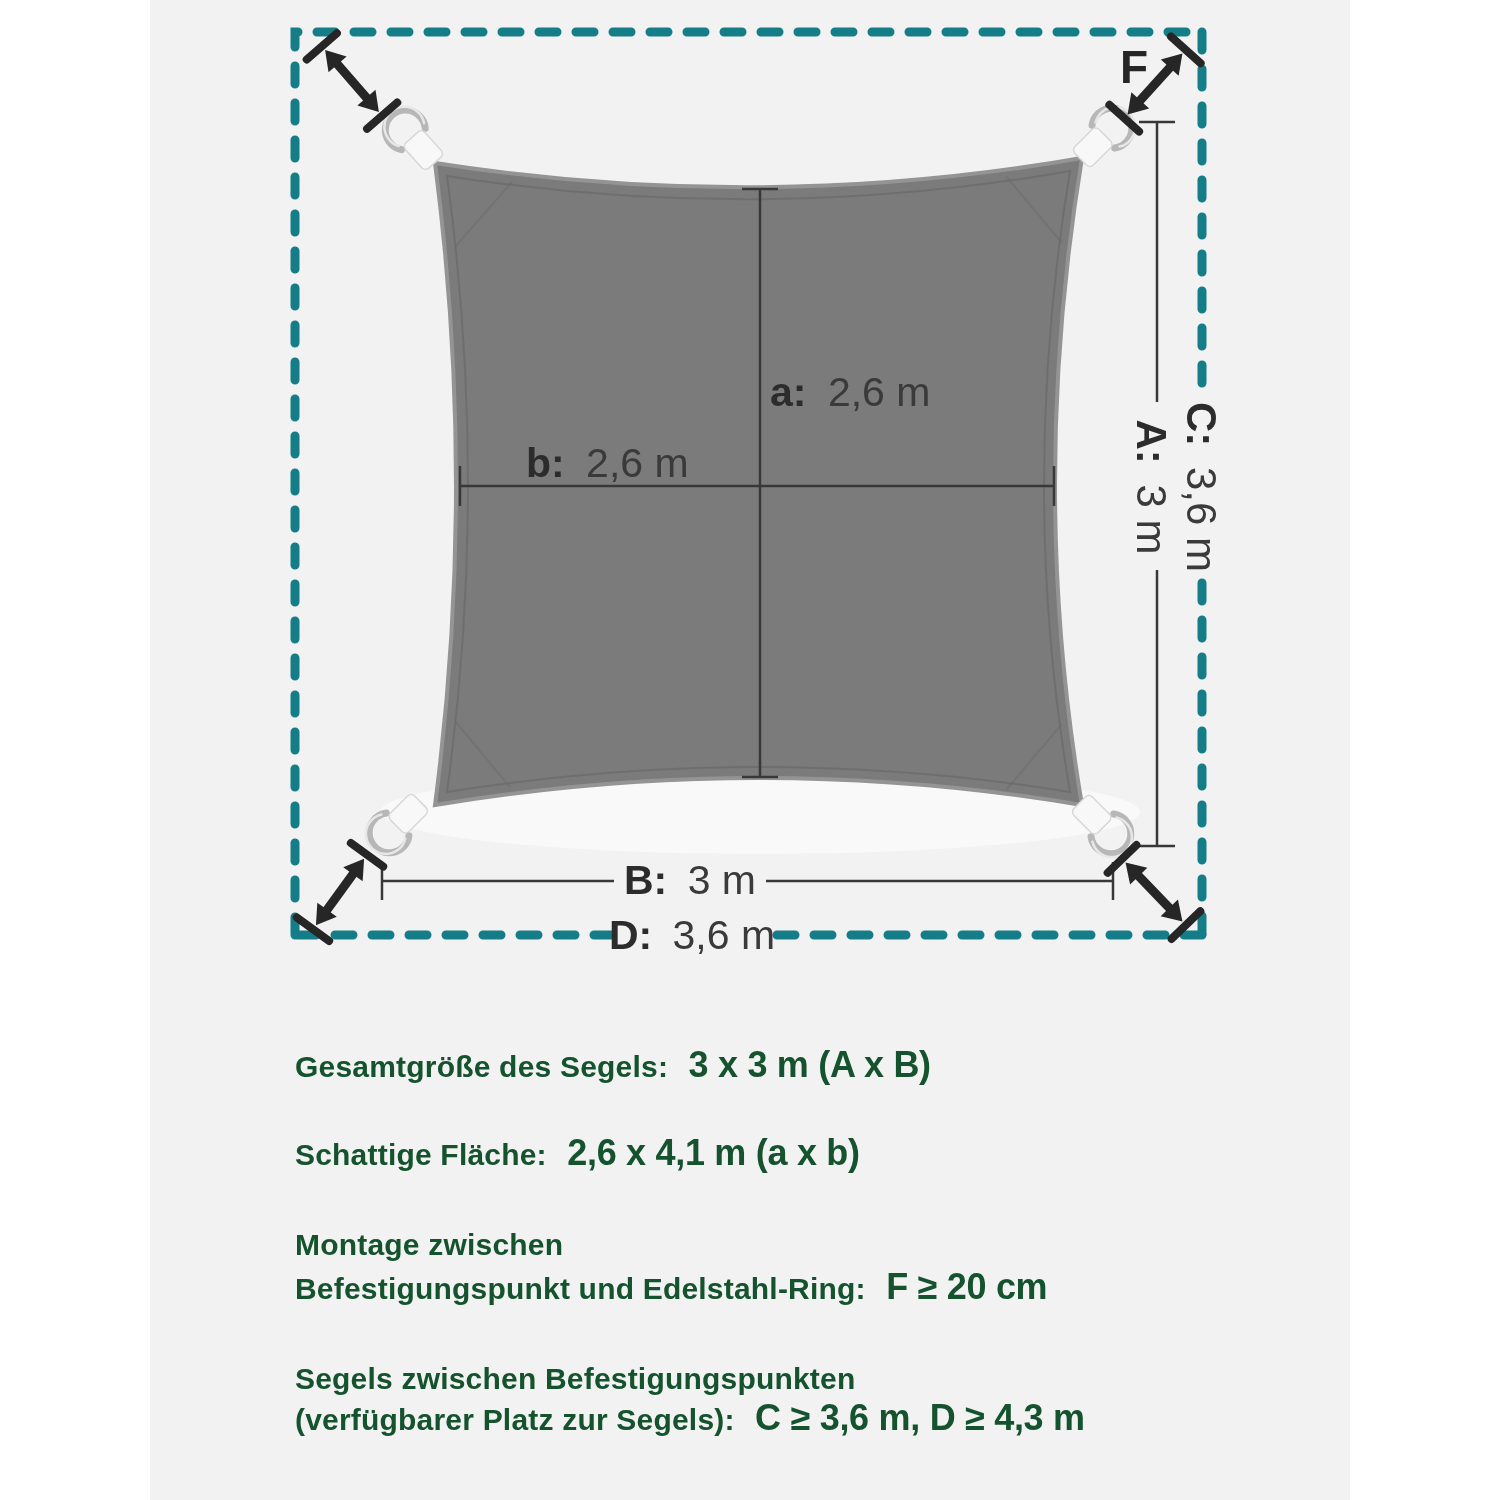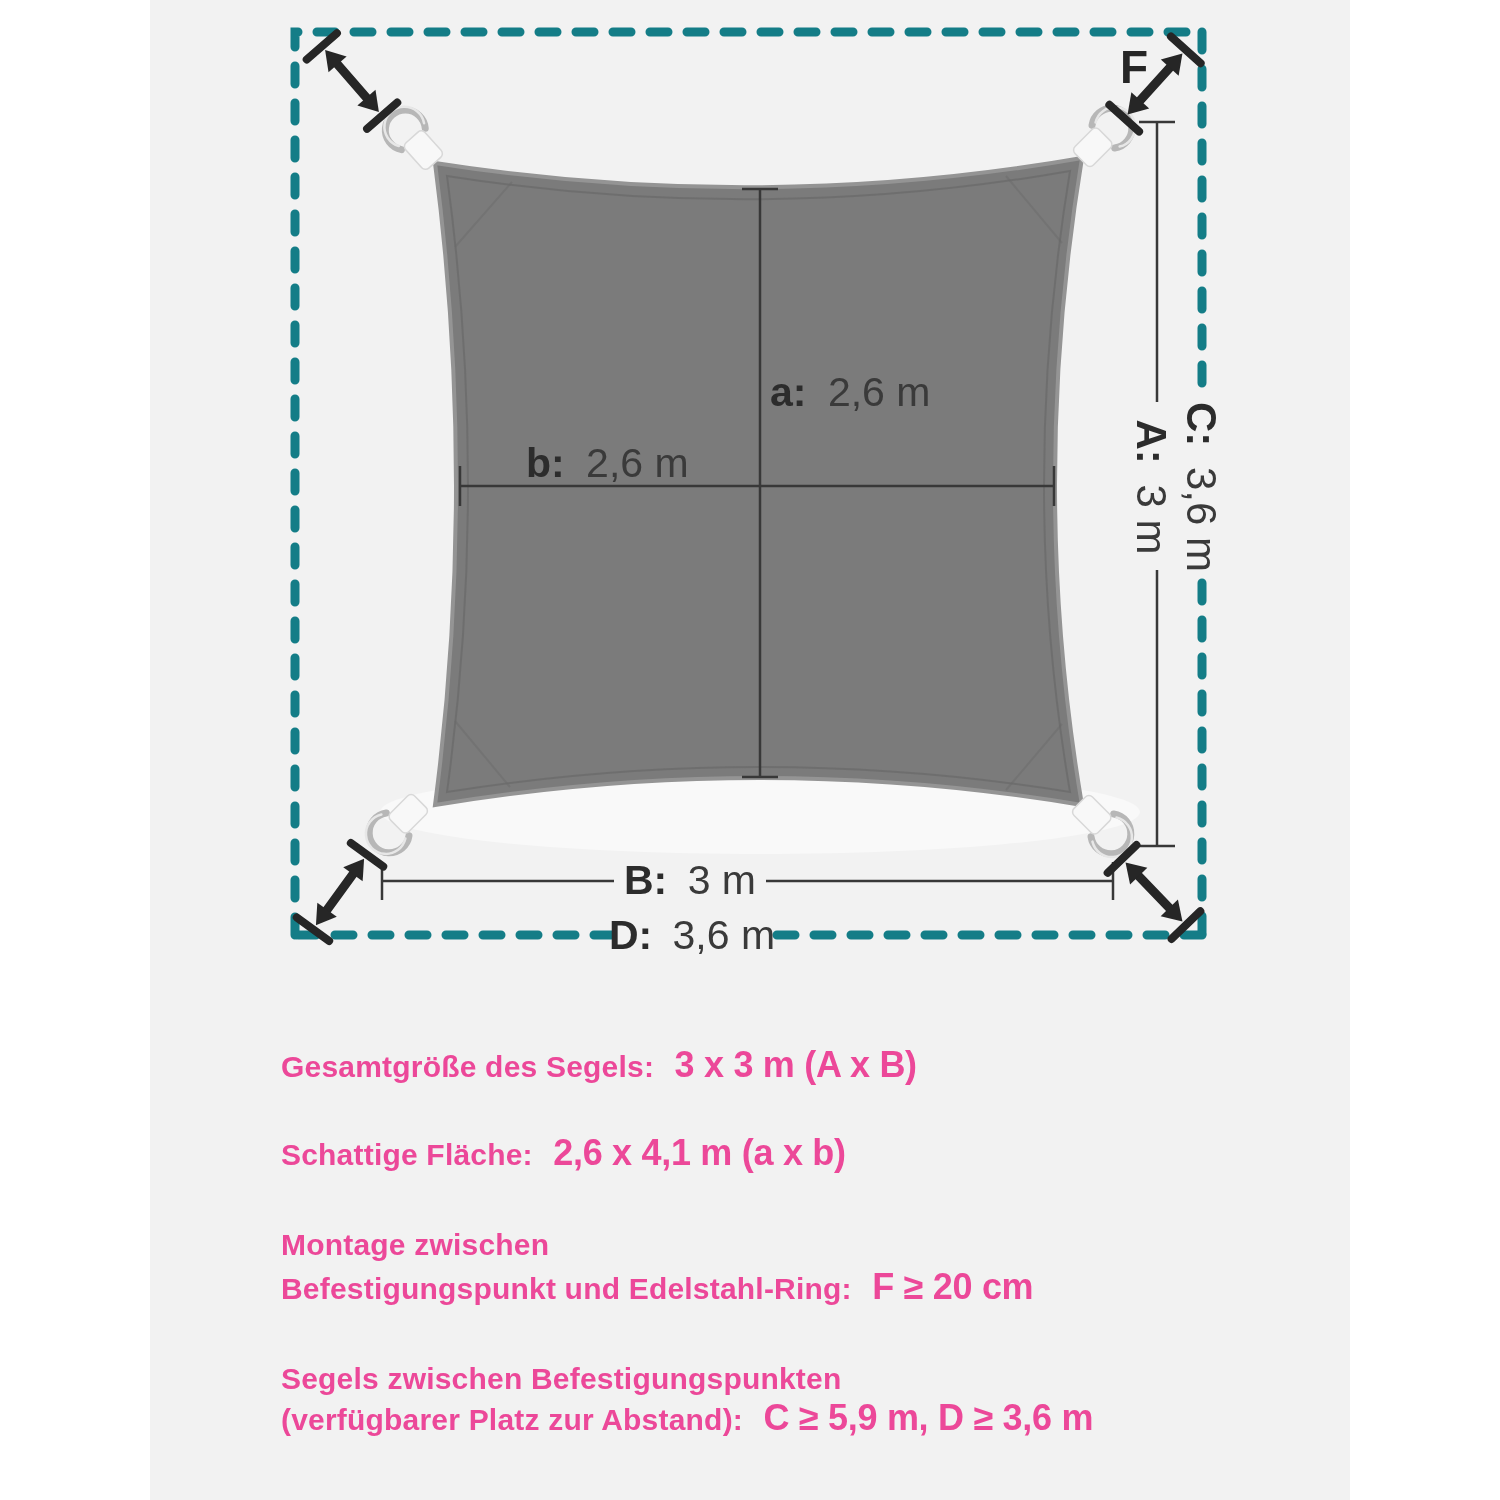--- a/index.html
+++ b/index.html
@@ -16,21 +16,21 @@
   .tick{stroke-width:8;}
   .shaft{stroke-width:9;}
   .arrowhead{fill:#262626;stroke:none;}
   .ring-metal{fill:none;stroke:#b7b7b7;stroke-width:7;stroke-linecap:round;}
   .ring-shine{fill:none;stroke:#e7e7e7;stroke-width:2.5;stroke-linecap:round;}
   .strap{fill:#f8f8f8;stroke:#d8d8d8;stroke-width:1.5;}
   text{fill:#353535;}
   .key{font-weight:bold;fill:#2c2c2c;}
   .val{font-weight:normal;fill:#3a3a3a;}
   .f-key{font-weight:bold;fill:#262626;}
-  .spec-line{position:absolute;left:281px;white-space:nowrap;color:#ec4899;line-height:1;}
+  .spec-line{position:absolute;left:295px;white-space:nowrap;color:#14532d;line-height:1;}
   .s-label{font-size:30px;font-weight:700;letter-spacing:.2px;}
   .s-value{font-size:36px;font-weight:700;margin-left:16px;letter-spacing:-0.3px;}
 </style>
 </head>
 <body>
 
 <div class="page">
   <div class="canvas-bg"></div>
 
   <svg class="diagram" width="1500" height="1500" viewBox="0 0 1500 1500">
@@ -146,17 +146,17 @@
       <span class="s-label">Montage zwischen</span>
     </div>
     <div class="spec-line" style="top:1269px">
       <span class="s-label">Befestigungspunkt und Edelstahl-Ring:</span>
       <span class="s-value">F ≥ 20 cm</span>
     </div>
     <div class="spec-line" style="top:1364px">
       <span class="s-label">Segels zwischen Befestigungspunkten</span>
     </div>
     <div class="spec-line" style="top:1400px">
-      <span class="s-label">(verfügbarer Platz zur Abstand):</span>
-      <span class="s-value">C ≥ 5,9 m, D ≥ 3,6 m</span>
+      <span class="s-label">(verfügbarer Platz zur Segels):</span>
+      <span class="s-value">C ≥ 3,6 m, D ≥ 4,3 m</span>
     </div>
   </div>
 </div>
 
 </body></html>

